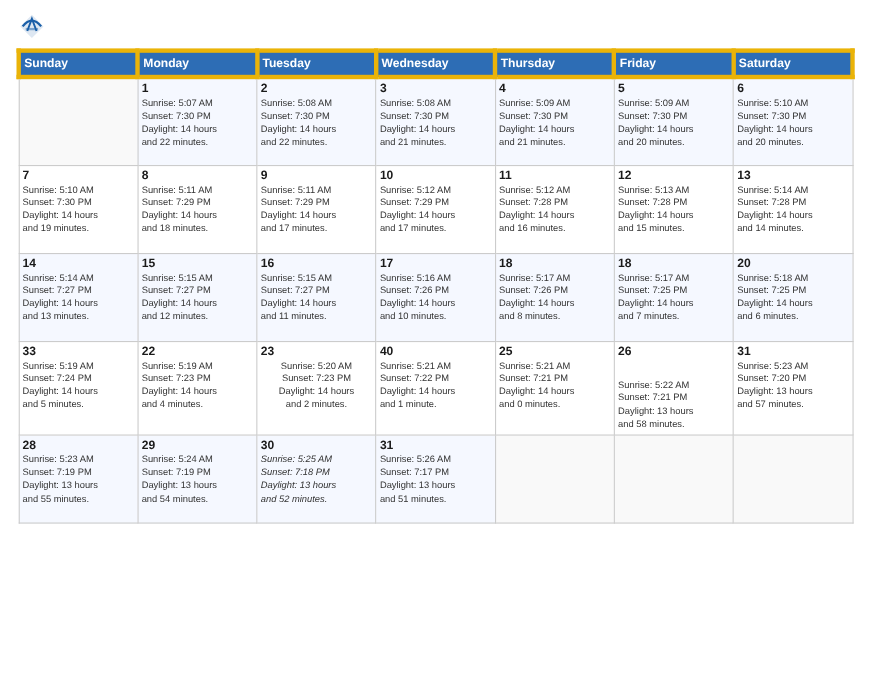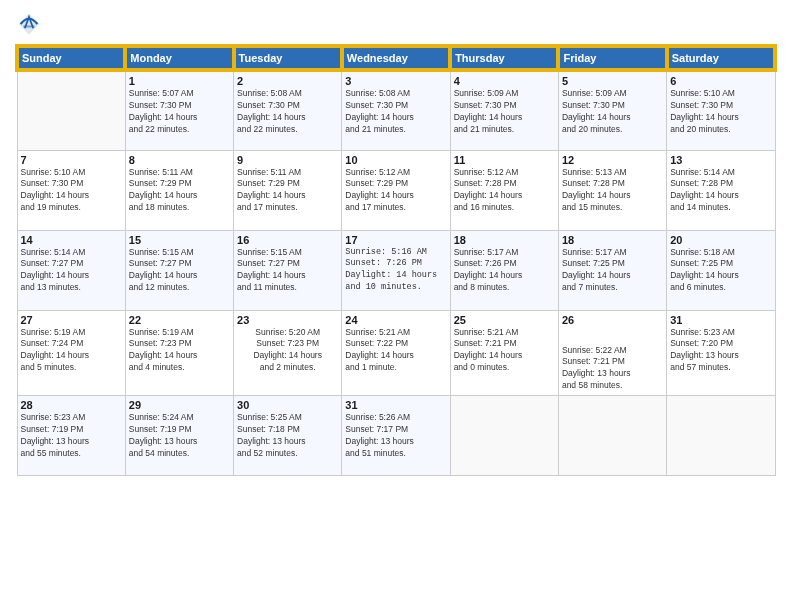--- a/index.html
+++ b/index.html
@@ -254,21 +254,21 @@
           </td>
           <td>
             <span class="day-number">16</span>
             <div class="day-info" style="white-space: pre-line;">Sunrise: 5:15 AM
 Sunset: 7:27 PM
 Daylight: 14 hours
 and 11 minutes.</div>
           </td>
           <td>
             <span class="day-number">17</span>
-            <div class="day-info" style="white-space: pre-line; font-family: Liberation Mono, monospace;">Sunrise: 5:16 AM
+            <div class="day-info" style="white-space: pre-line;">Sunrise: 5:16 AM
 Sunset: 7:26 PM
 Daylight: 14 hours
 and 10 minutes.</div>
           </td>
           <td>
             <span class="day-number">18</span>
             <div class="day-info" style="white-space: pre-line;">Sunrise: 5:17 AM
 Sunset: 7:26 PM
 Daylight: 14 hours
 and 8 minutes.</div>
@@ -283,42 +283,42 @@
           <td>
             <span class="day-number">20</span>
             <div class="day-info" style="white-space: pre-line;">Sunrise: 5:18 AM
 Sunset: 7:25 PM
 Daylight: 14 hours
 and 6 minutes.</div>
           </td>
         </tr>
         <tr>
           <td>
-            <span class="day-number">27</span>
+            <span class="day-number">33</span>
             <div class="day-info" style="white-space: pre-line;">Sunrise: 5:19 AM
 Sunset: 7:24 PM
 Daylight: 14 hours
 and 5 minutes.</div>
           </td>
           <td>
             <span class="day-number">22</span>
             <div class="day-info" style="white-space: pre-line;">Sunrise: 5:19 AM
 Sunset: 7:23 PM
 Daylight: 14 hours
 and 4 minutes.</div>
           </td>
           <td>
             <span class="day-number">23</span>
             <div class="day-info" style="white-space: pre-line; text-align: center;">Sunrise: 5:20 AM
 Sunset: 7:23 PM
 Daylight: 14 hours
 and 2 minutes.</div>
           </td>
           <td>
-            <span class="day-number">24</span>
+            <span class="day-number">40</span>
             <div class="day-info" style="white-space: pre-line;">Sunrise: 5:21 AM
 Sunset: 7:22 PM
 Daylight: 14 hours
 and 1 minute.</div>
           </td>
           <td>
             <span class="day-number">25</span>
             <div class="day-info" style="white-space: pre-line;">Sunrise: 5:21 AM
 Sunset: 7:21 PM
 Daylight: 14 hours
@@ -349,21 +349,21 @@
           </td>
           <td>
             <span class="day-number">29</span>
             <div class="day-info" style="white-space: pre-line;">Sunrise: 5:24 AM
 Sunset: 7:19 PM
 Daylight: 13 hours
 and 54 minutes.</div>
           </td>
           <td>
             <span class="day-number">30</span>
-            <div class="day-info" style="white-space: pre-line;">Sunrise: 5:25 AM
+            <div class="day-info" style="white-space: pre-line; font-style: italic;">Sunrise: 5:25 AM
 Sunset: 7:18 PM
 Daylight: 13 hours
 and 52 minutes.</div>
           </td>
           <td>
             <span class="day-number">31</span>
             <div class="day-info" style="white-space: pre-line;">Sunrise: 5:26 AM
 Sunset: 7:17 PM
 Daylight: 13 hours
 and 51 minutes.</div>

